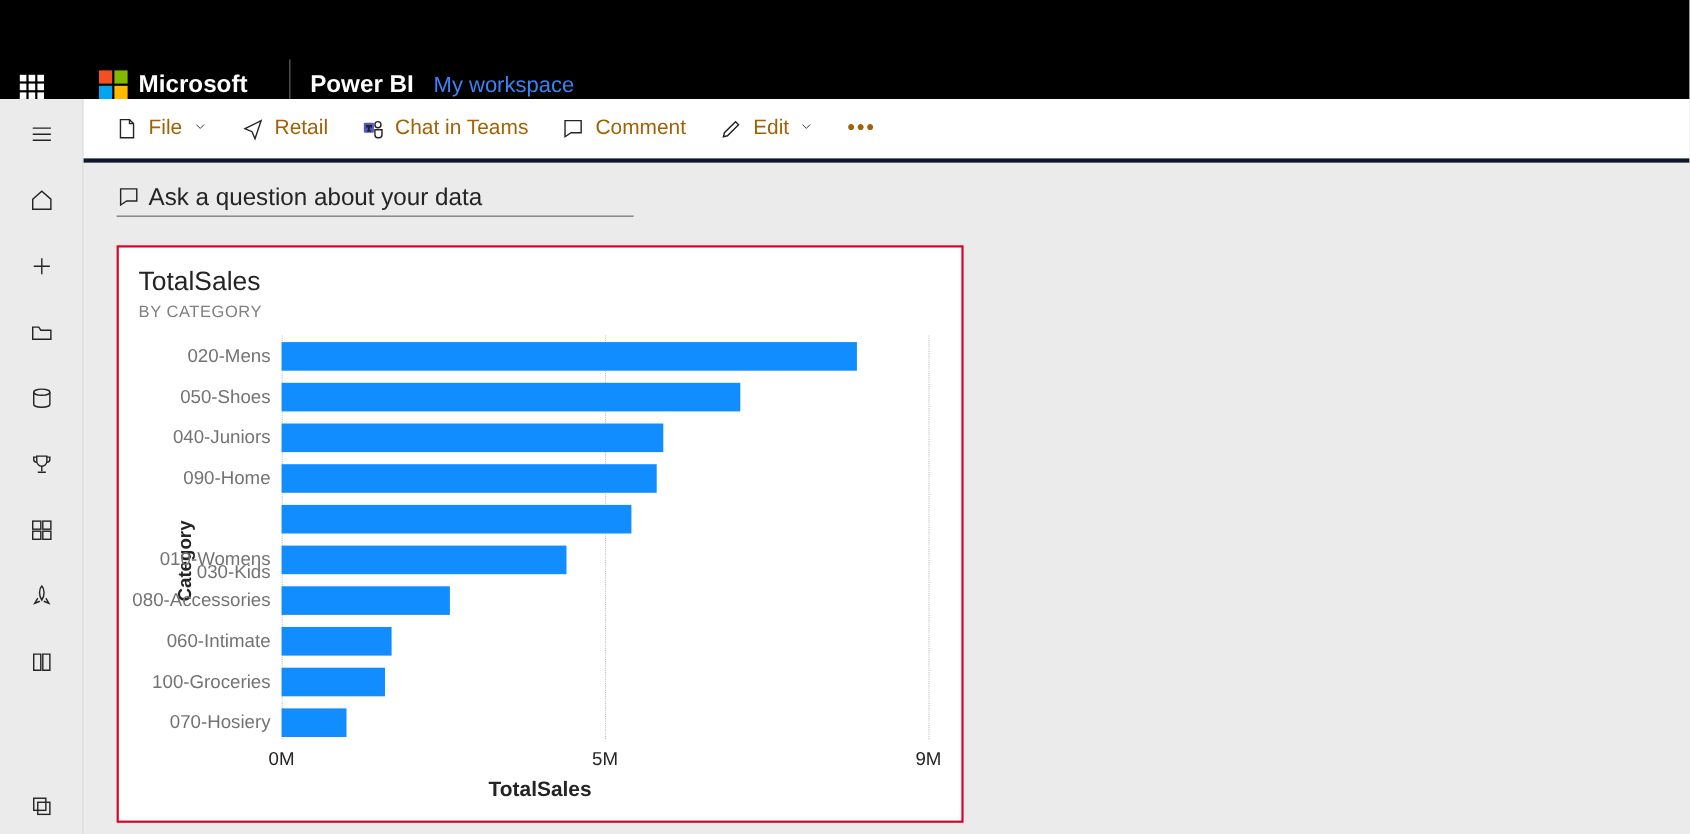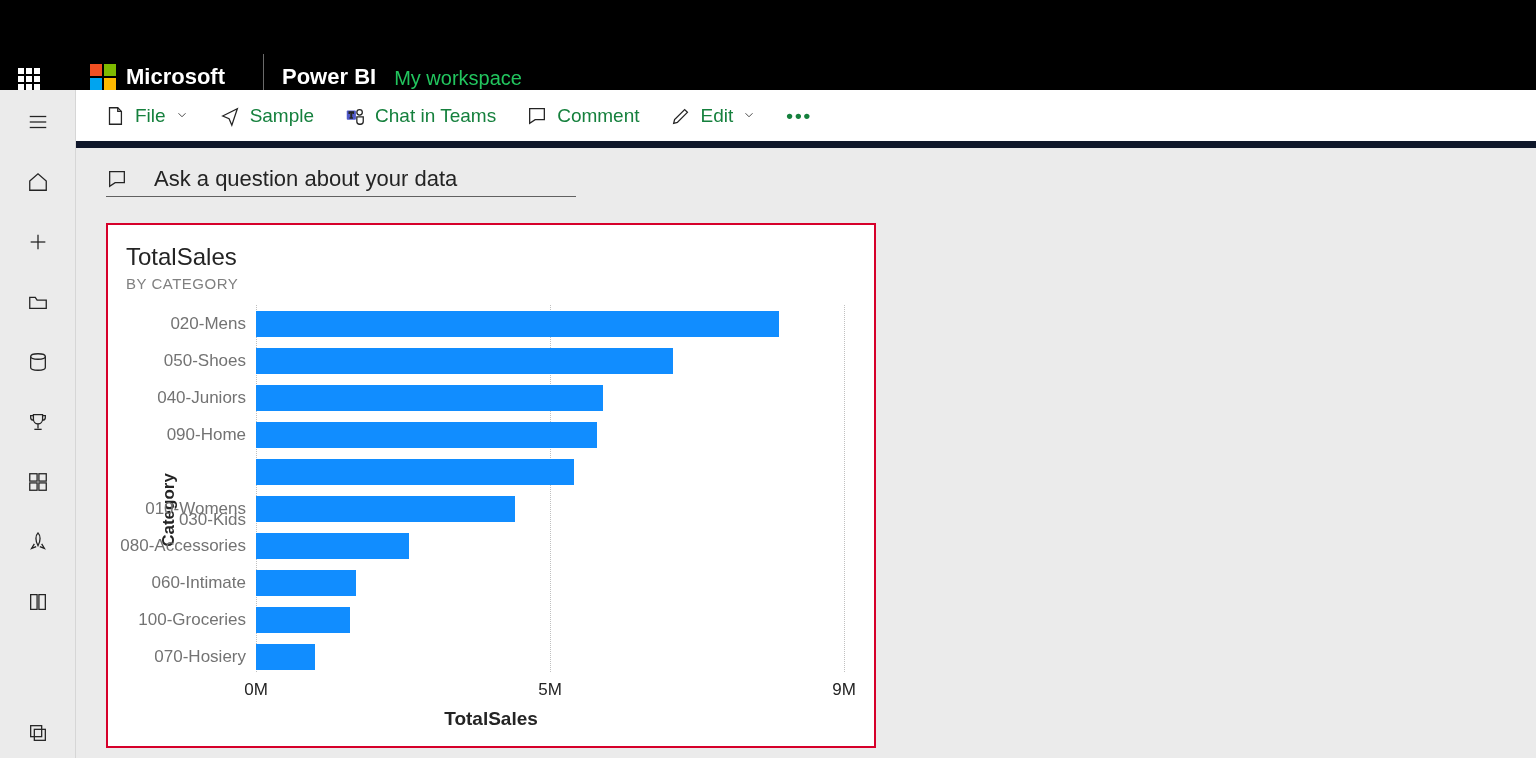--- a/index.html
+++ b/index.html
@@ -8,35 +8,35 @@
   .waffle { display:grid; grid-template-columns:repeat(3,6px); grid-template-rows:repeat(3,6px); gap:2px; margin-right:50px; cursor:pointer;}
   .waffle span { background:#fff; width:6px; height:6px; }
   .ms-logo { width:26px; height:26px; display:grid; grid-template-columns:12px 12px; grid-template-rows:12px 12px; gap:2px; margin-right:10px;}
   .ms-logo span:nth-child(1){background:#f25022;}
   .ms-logo span:nth-child(2){background:#7fba00;}
   .ms-logo span:nth-child(3){background:#00a4ef;}
   .ms-logo span:nth-child(4){background:#ffb900;}
   .ms-text { font-weight:600; font-size:22px; margin-right:20px;}
   .vdiv { width:1px; height:36px; background:#6a6a6a; margin:0 18px;}
   .prod { font-weight:600; font-size:22px; margin-right:18px;}
-  .workspace { font-size:20px; color:#22c55e;}
+  .workspace { font-size:20px; color:#3b82f6;}
   .top-right { margin-left:auto; display:flex; align-items:center; font-size:20px;}
   .sep { margin:0 12px; color:#aaa;}
   .chev { margin-left:18px; }
   .shell { display:flex; height:calc(758px - 73px); }
   .rail { width:76px; border-right:1px solid #d6d6d6; background:#ebebeb; display:flex; flex-direction:column; align-items:center; padding-top:20px; gap:36px;}
   .rail .ic { width:24px; height:24px; color:#242424; cursor:pointer; display:flex; align-items:center; justify-content:center;}
   .rail svg { width:22px; height:22px; stroke:#242424; fill:none; stroke-width:1.4;}
   .main { flex:1; display:flex; flex-direction:column;}
-  .cmdbar { height:58px; background:#fff; border-bottom:7px solid #0f172a; display:flex; align-items:center; padding:0 28px; gap:30px; font-size:19px; color:#15803d;}
+  .cmdbar { height:58px; background:#fff; border-bottom:4px solid #0f172a; display:flex; align-items:center; padding:0 28px; gap:30px; font-size:19px; color:#a16207;}
   .cmd { display:flex; align-items:center; gap:9px; cursor:pointer;}
   .cmd svg { width:22px; height:22px; stroke:#242424; fill:none; stroke-width:1.4;}
   .cmd .sm svg{ width:14px; height:14px;}
   .canvas { flex:1; background:#ebebeb; padding:18px 30px;}
-  .qa-row { display:flex; align-items:center; gap:26px; color:#242424; font-size:22px; border-bottom:1px solid #616161; width:470px; padding-bottom:4px; margin-bottom:26px;}
+  .qa-row { display:flex; align-items:center; gap:7px; color:#242424; font-size:22px; border-bottom:1px solid #616161; width:470px; padding-bottom:4px; margin-bottom:26px;}
   .qa-row svg{width:22px;height:22px;stroke:#242424;fill:none;stroke-width:1.4;}
   .tile { width:770px; height:525px; background:#fff; border:2px solid #d6002a; padding:18px 18px 8px 18px; position:relative;}
   .tile-title { font-size:24px; color:#242424; margin:0 0 4px 0;}
   .tile-sub { font-size:15px; color:#808080; letter-spacing:0.5px; margin-bottom:10px;}
   .chart { position:absolute; left:18px; right:18px; top:80px; bottom:14px;}
   .ylabel-axis { position:absolute; left:6px; top:48%; transform:translateY(-50%) rotate(-90deg); transform-origin:center; font-size:17px; color:#242424; font-weight:600;}
   .plot { position:absolute; left:130px; right:15px; top:0; bottom:60px;}
   .cat-label { position:absolute; font-size:17px; color:#737373; text-align:right; width:150px;}
   .bar { position:absolute; background:#118dff; height:26px;}
   .grid { position:absolute; top:0; bottom:0; border-left:1px dotted #c0c0c0;}
@@ -150,21 +150,21 @@
           </svg>
         <span>File</span>
         <span class="sm"><svg viewBox="0 0 24 24">
               <polyline points="6 9 12 15 18 9"></polyline>
             </svg></span>
       </div>
       <div class="cmd">
         <svg viewBox="0 0 24 24" stroke="#0b6bcb">
             <path d="M4 12l16-8-6 18-3-7z"></path>
           </svg>
-        <span>Sample</span>
+        <span>Retail</span>
       </div>
       <div class="cmd">
         <svg viewBox="0 0 24 24" stroke="#5059c9" fill="#5059c9">
             <rect x="3" y="6" width="10" height="10" rx="1" fill="#5059c9" stroke="none"></rect>
             <text x="8" y="14" font-size="8" fill="#fff" text-anchor="middle" font-family="Segoe UI">T</text>
             <circle cx="17" cy="8" r="3" fill="none"></circle>
             <path d="M14 13h7v5a3 3 0 0 1-3 3h-1a3 3 0 0 1-3-3z" fill="none"></path>
           </svg>
         <span>Chat in Teams</span>
       </div>

